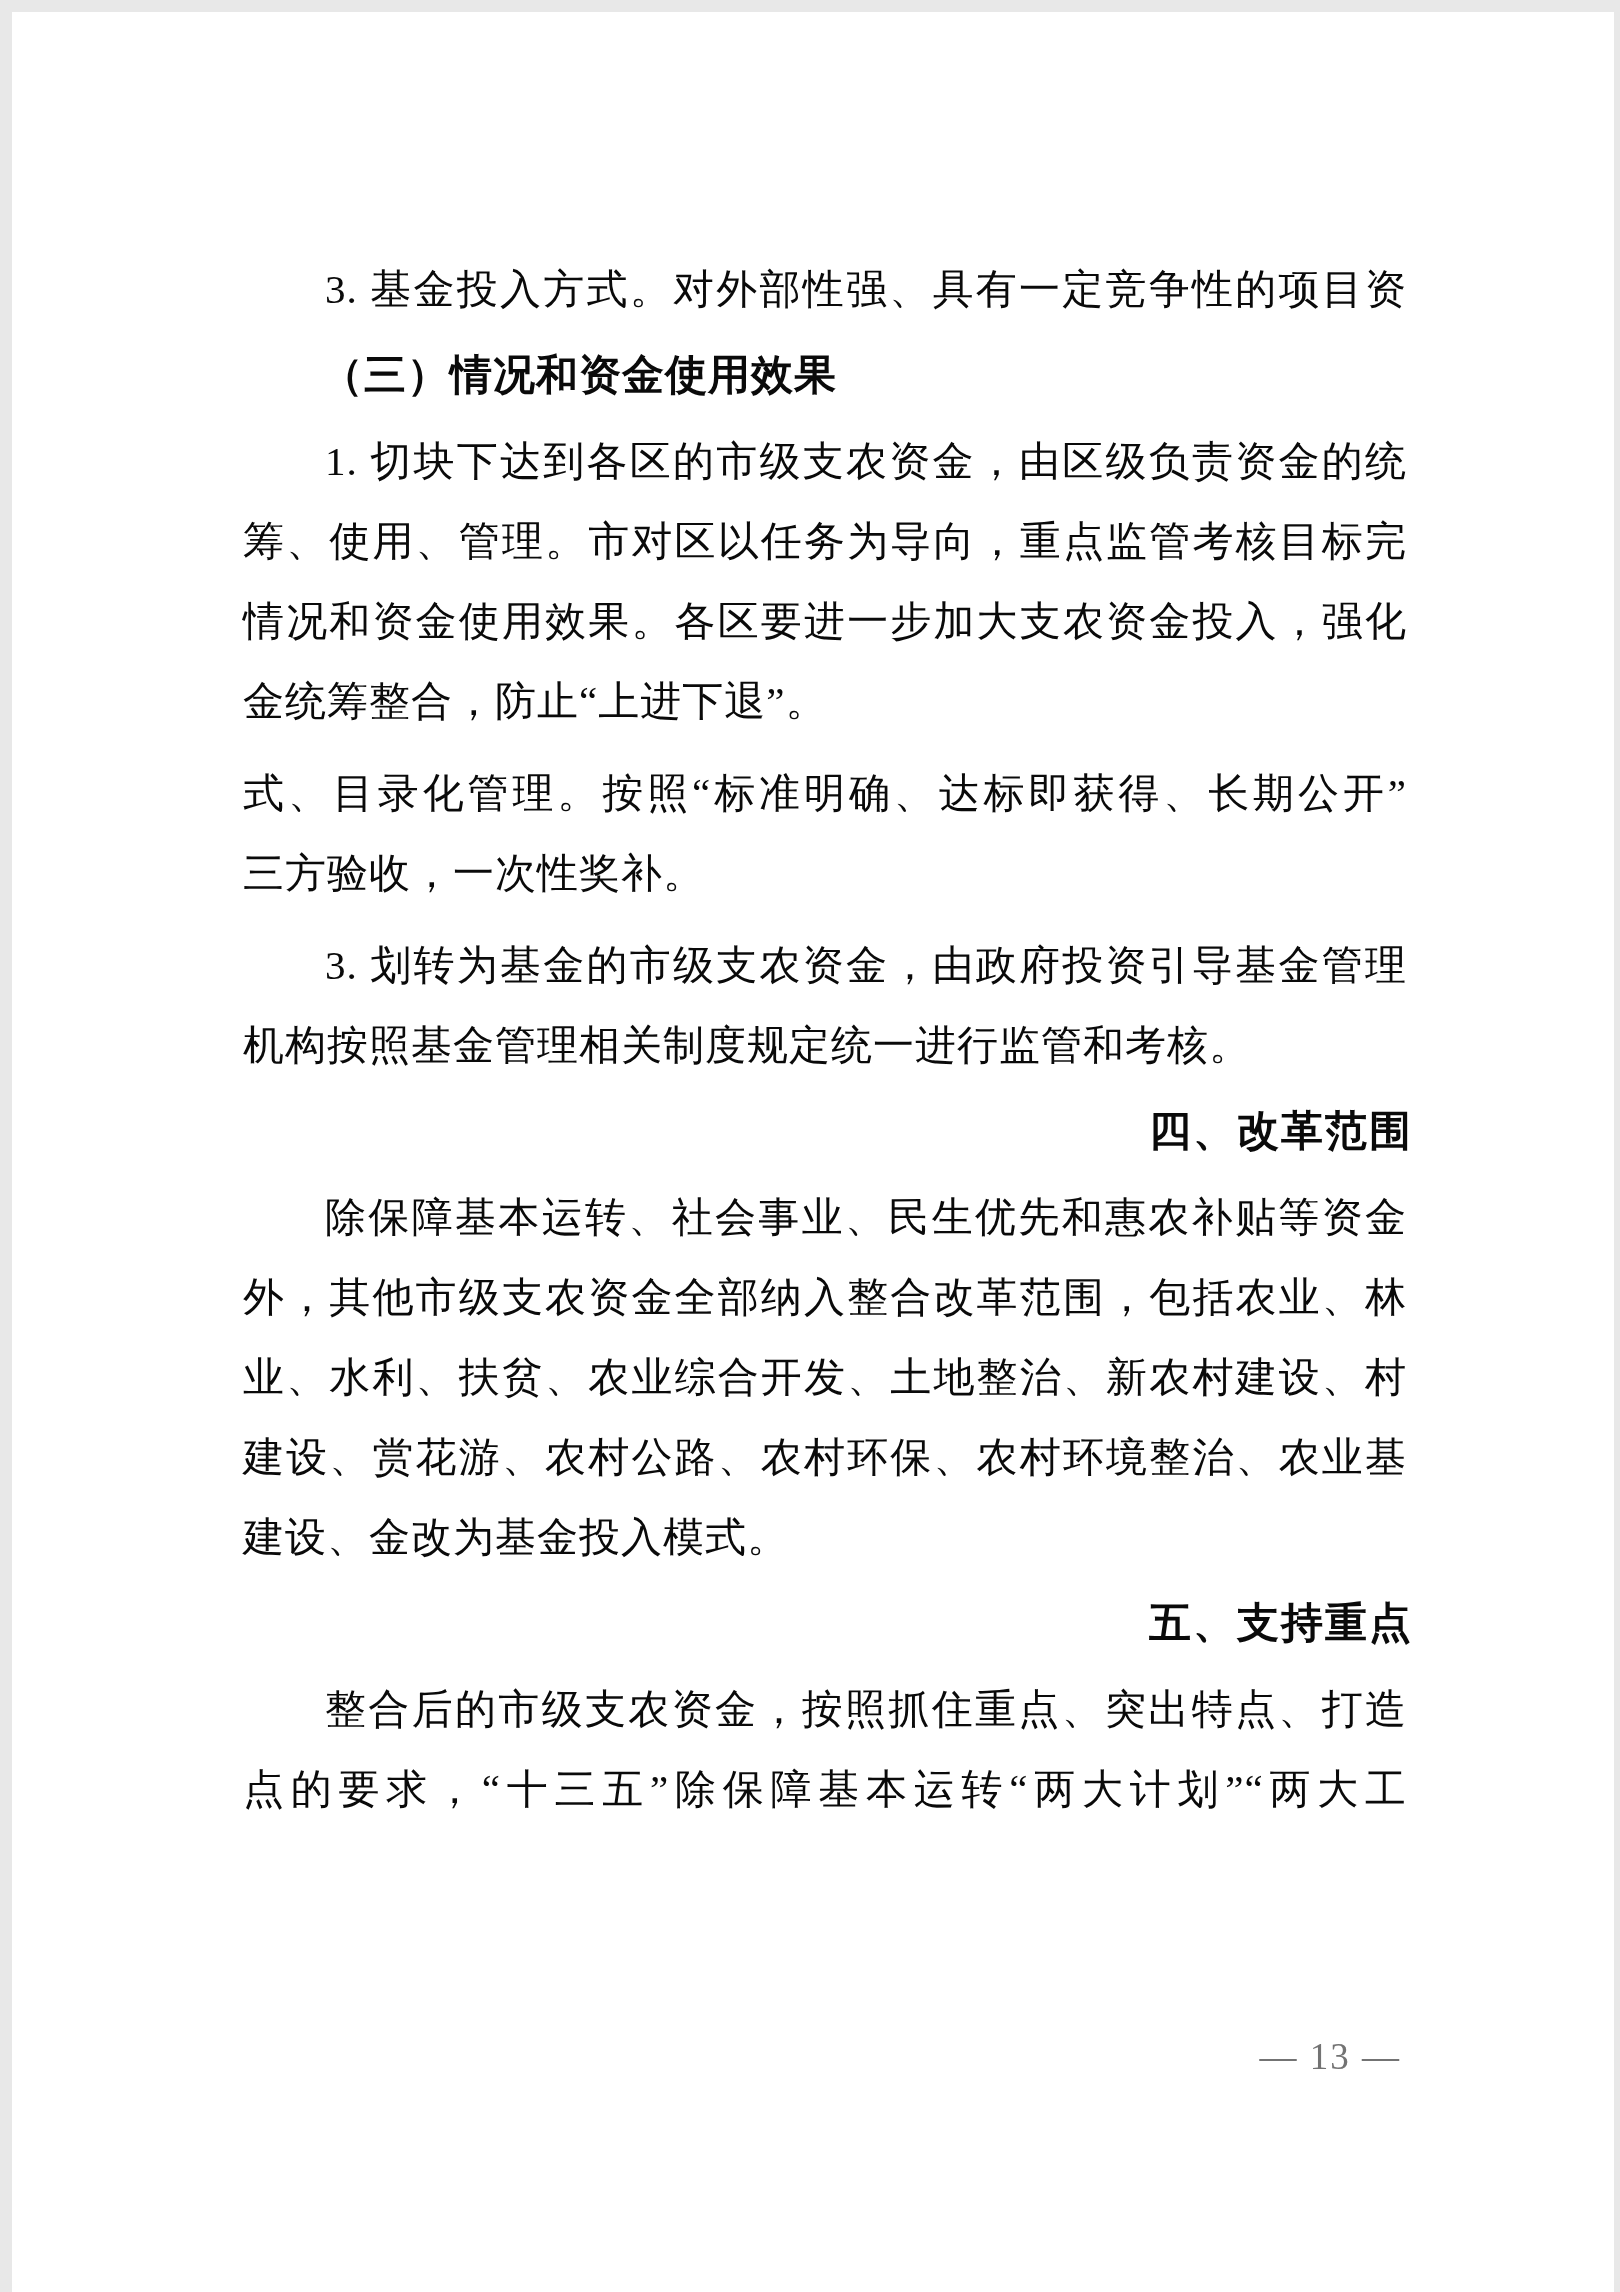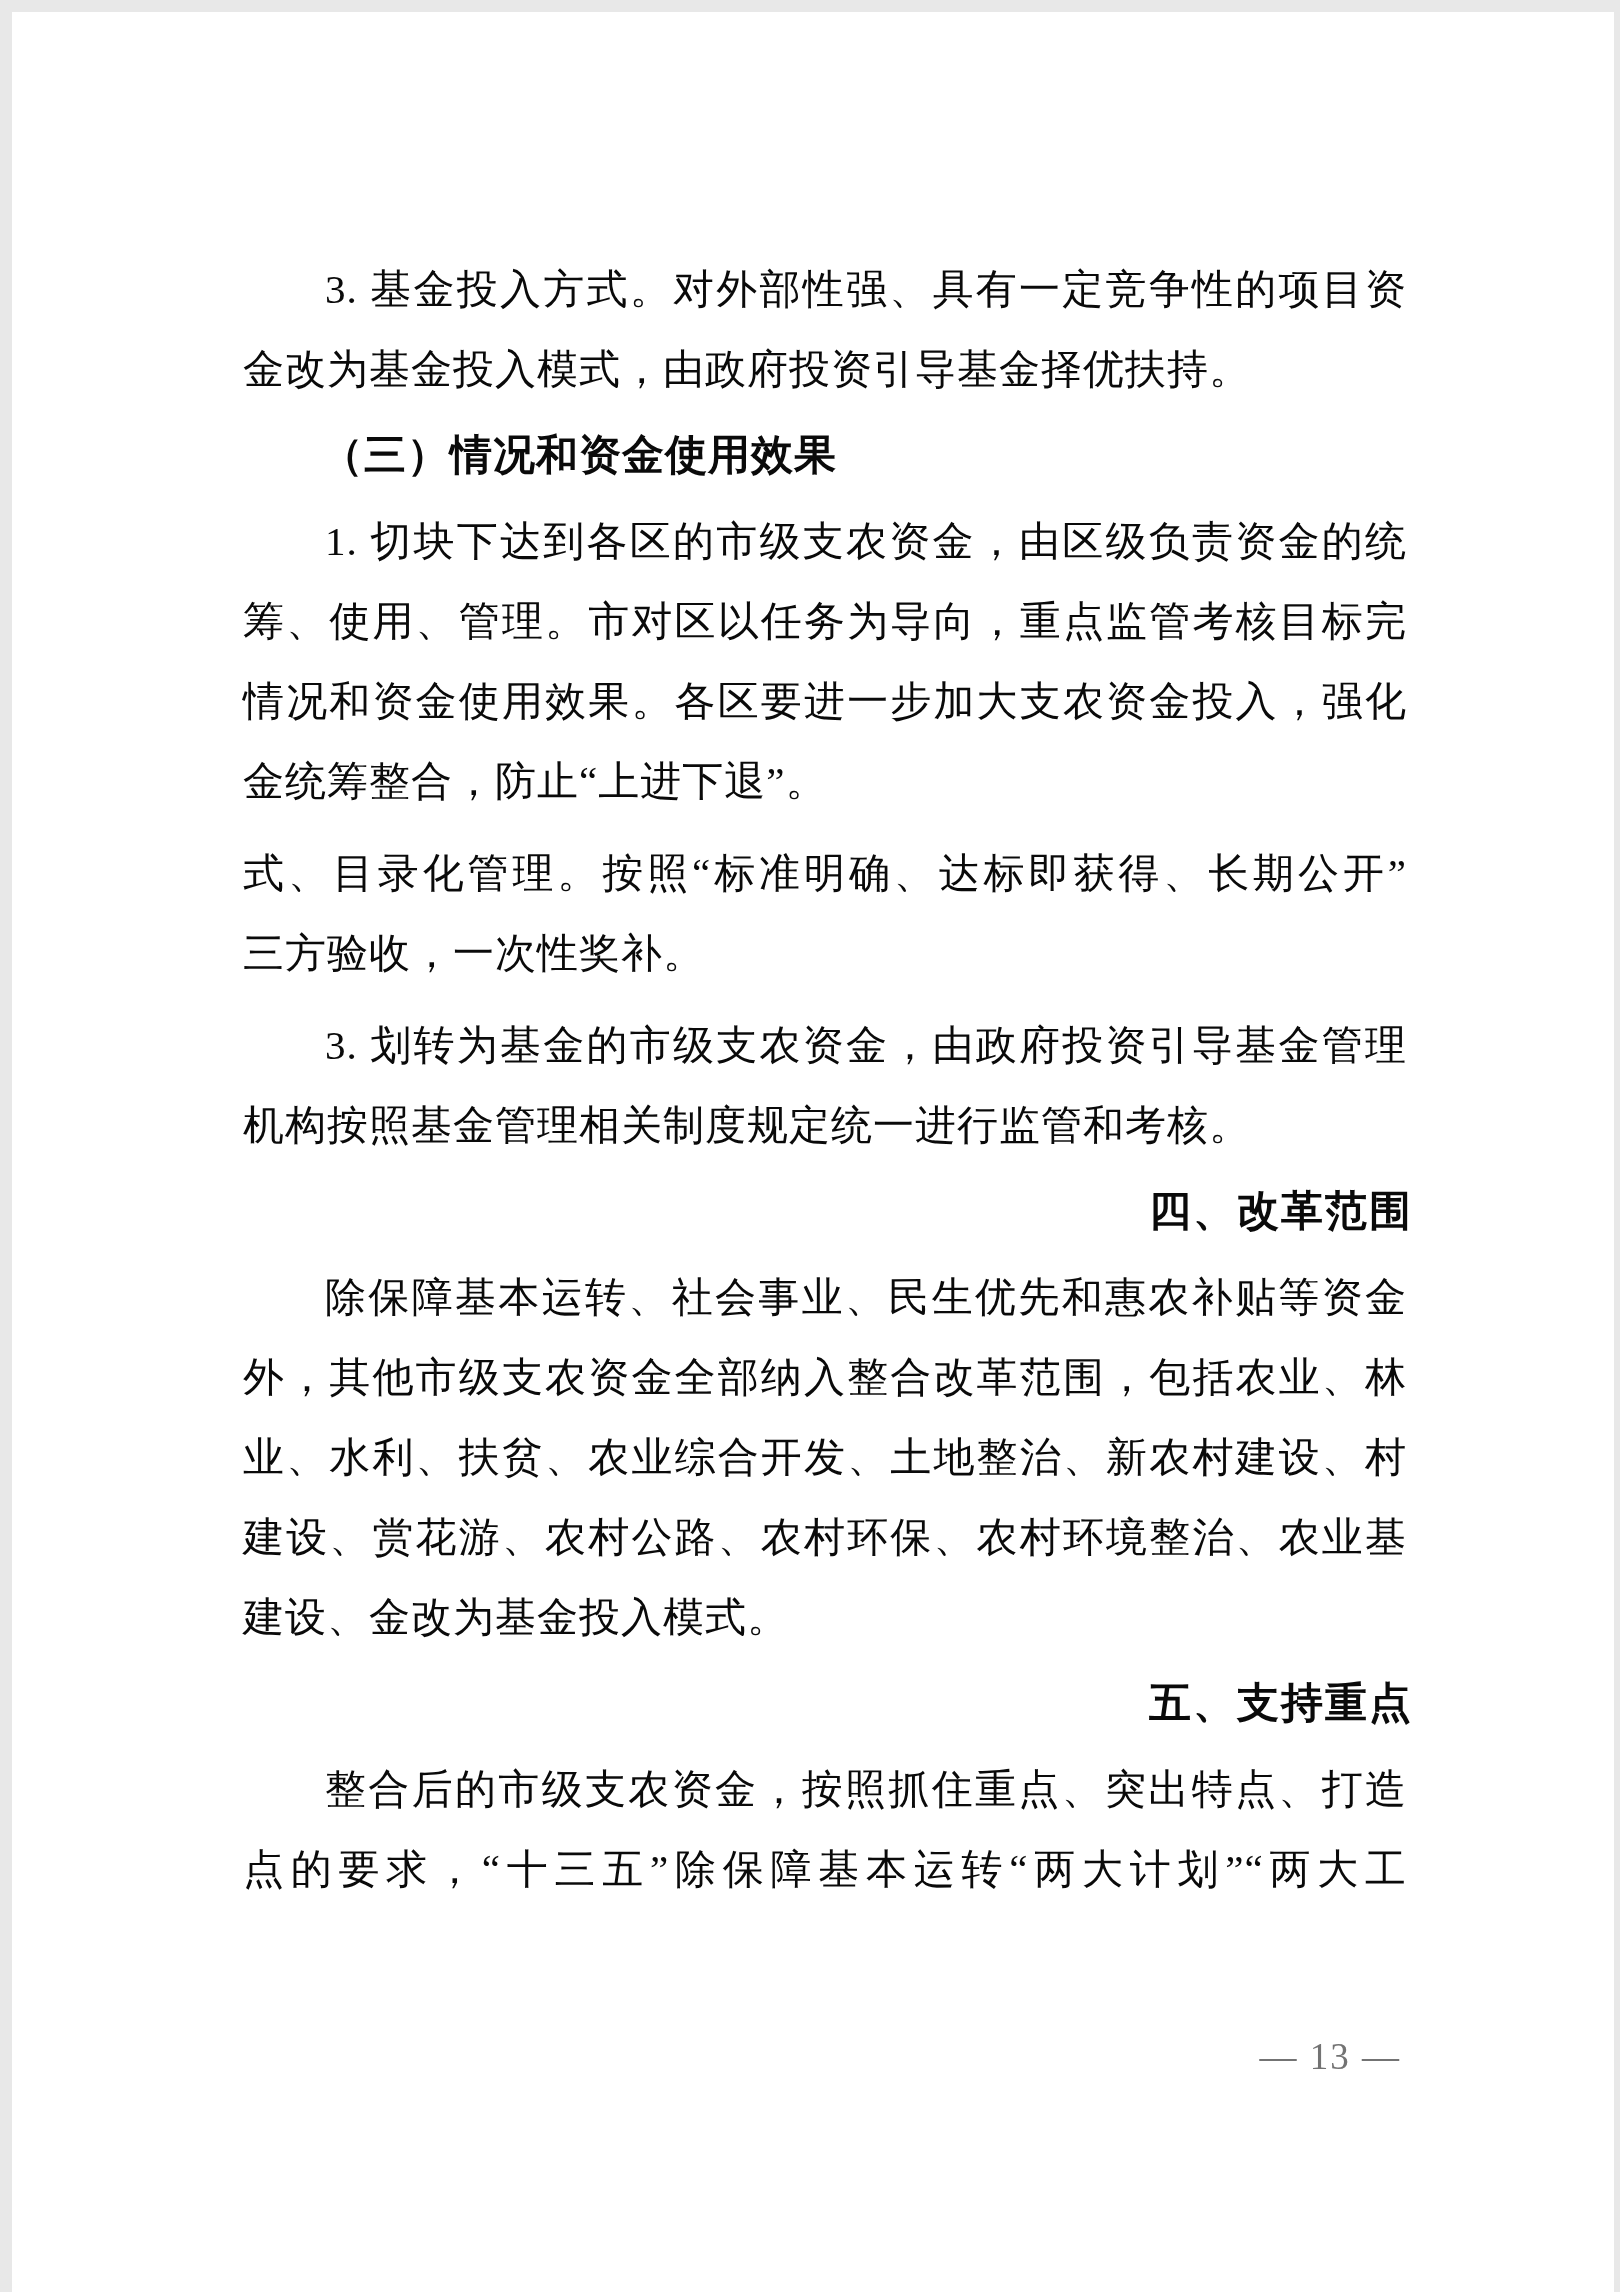--- a/index.html
+++ b/index.html
@@ -61,21 +61,20 @@
   }
 </style>
 </head>
 <body>
 
 <div class="page">
   <div class="content">
 
     <div class="para">
       <div class="line indent fill">3. 基金投入方式。对外部性强、具有一定竞争性的项目资</div>
-      <div class="line end">金改为基金投入模式，由政府投资引导基金择优扶持。</div>
     </div>
 
     <div class="line kai indent end">（三）情况和资金使用效果</div>
 
     <div class="para">
       <div class="line indent fill">1. 切块下达到各区的市级支农资金，由区级负责资金的统</div>
       <div class="line fill">筹、使用、管理。市对区以任务为导向，重点监管考核目标完成</div>
       <div class="line fill">情况和资金使用效果。各区要进一步加大支农资金投入，强化资</div>
       <div class="line end">金统筹整合，防止“上进下退”。</div>
     </div>

